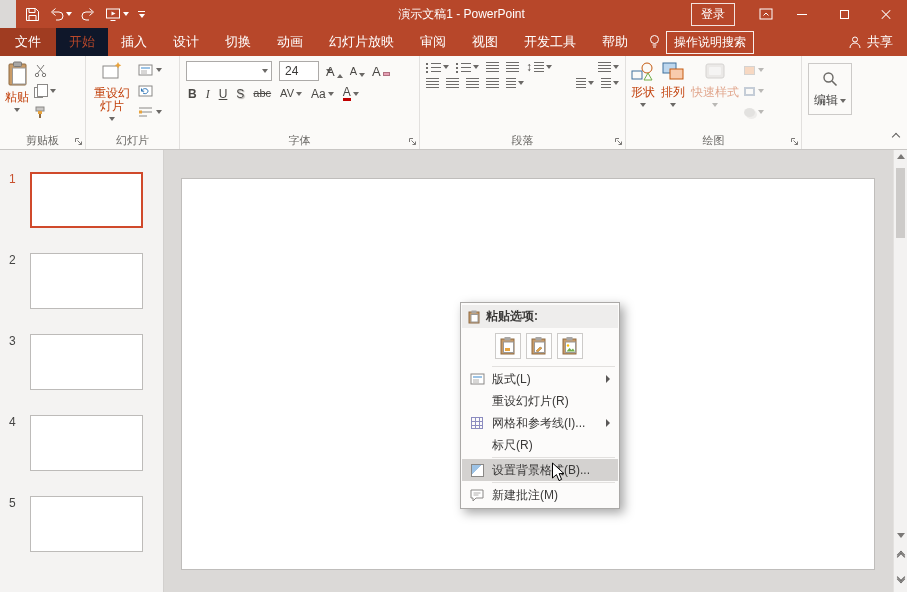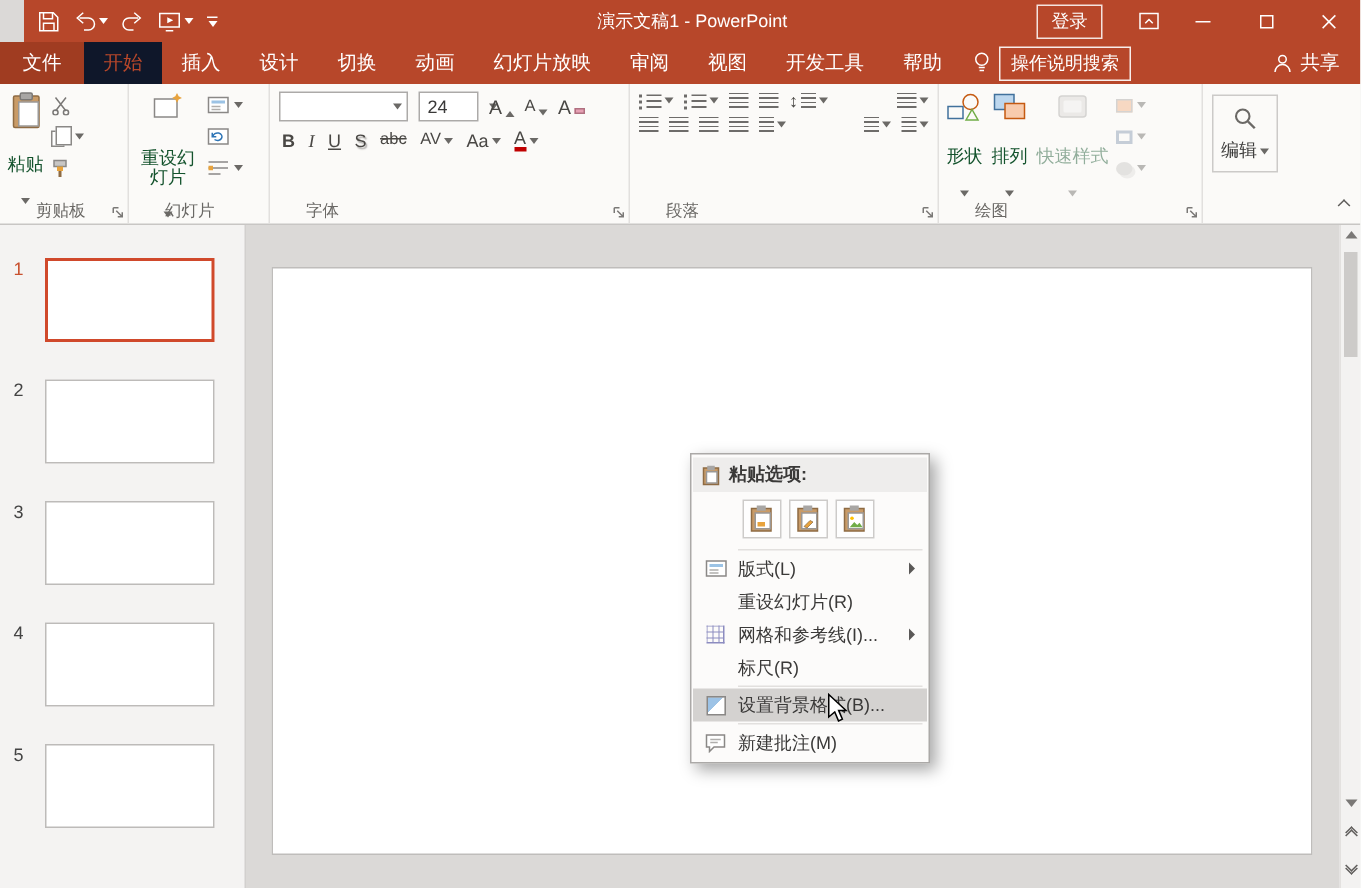--- a/index.html
+++ b/index.html
@@ -31,23 +31,23 @@
 .tab{display:flex;align-items:center;padding:0 13px;}
 .tab.file{background:#A03C21;padding:0 15px;}
 .tab.active{background:#0f172a;color:#B7472A;}
 .tellme{display:flex;align-items:center;gap:6px;margin-left:8px;}
 .tellme-box{border:1px solid rgba(255,255,255,.9);padding:2px 7px;font-size:12px;}
 .sharebtn{margin-left:auto;display:flex;align-items:center;gap:5px;padding:0 14px;}
 
 
 .ribbon{position:absolute;left:0;top:56px;right:0;height:94px;background:#FBFAF8;border-bottom:1px solid #C8C6C4;display:flex;}
 .rgroup{position:relative;flex:0 0 auto;border-right:1px solid #E2E0DE;padding:3px 2px 15px;display:flex;align-items:flex-start;}
-.glabel{position:absolute;left:0;right:0;bottom:1px;font-size:11px;color:#6A6865;padding-left:24px;}
+.glabel{position:absolute;left:0;right:0;bottom:1px;text-align:center;font-size:11px;color:#6A6865;}
 .launch{position:absolute;right:1px;bottom:2px;}
-.bigbtn{display:flex;flex-direction:column;align-items:center;gap:16px;padding:2px 3px;color:#14532d;text-align:center;line-height:13px;}
+.bigbtn{display:flex;flex-direction:column;align-items:center;gap:4px;padding:2px 3px;color:#c2410c;text-align:center;line-height:13px;}
 .minicol{display:flex;flex-direction:column;gap:5px;padding:3px 2px 0;}
 .mi{display:flex;align-items:center;gap:3px;height:16px;}
 .glyph{font-size:12px;color:#4A4845;line-height:1;}
 .glyph.b{font-weight:bold;}
 .glyph.i{font-style:italic;font-family:"Liberation Serif",serif;}
 .glyph.u{text-decoration:underline;}
 .glyph.sh{text-shadow:1px 1px 1px #A8A6A4;}
 .glyph.st{text-decoration:line-through;font-size:11px;}
 .glyph.fc{border-bottom:3px solid #C00000;}
 .lines{width:13px;height:10px;background:repeating-linear-gradient(to bottom,#6E6C6A 0 1px,transparent 1px 3px);}

